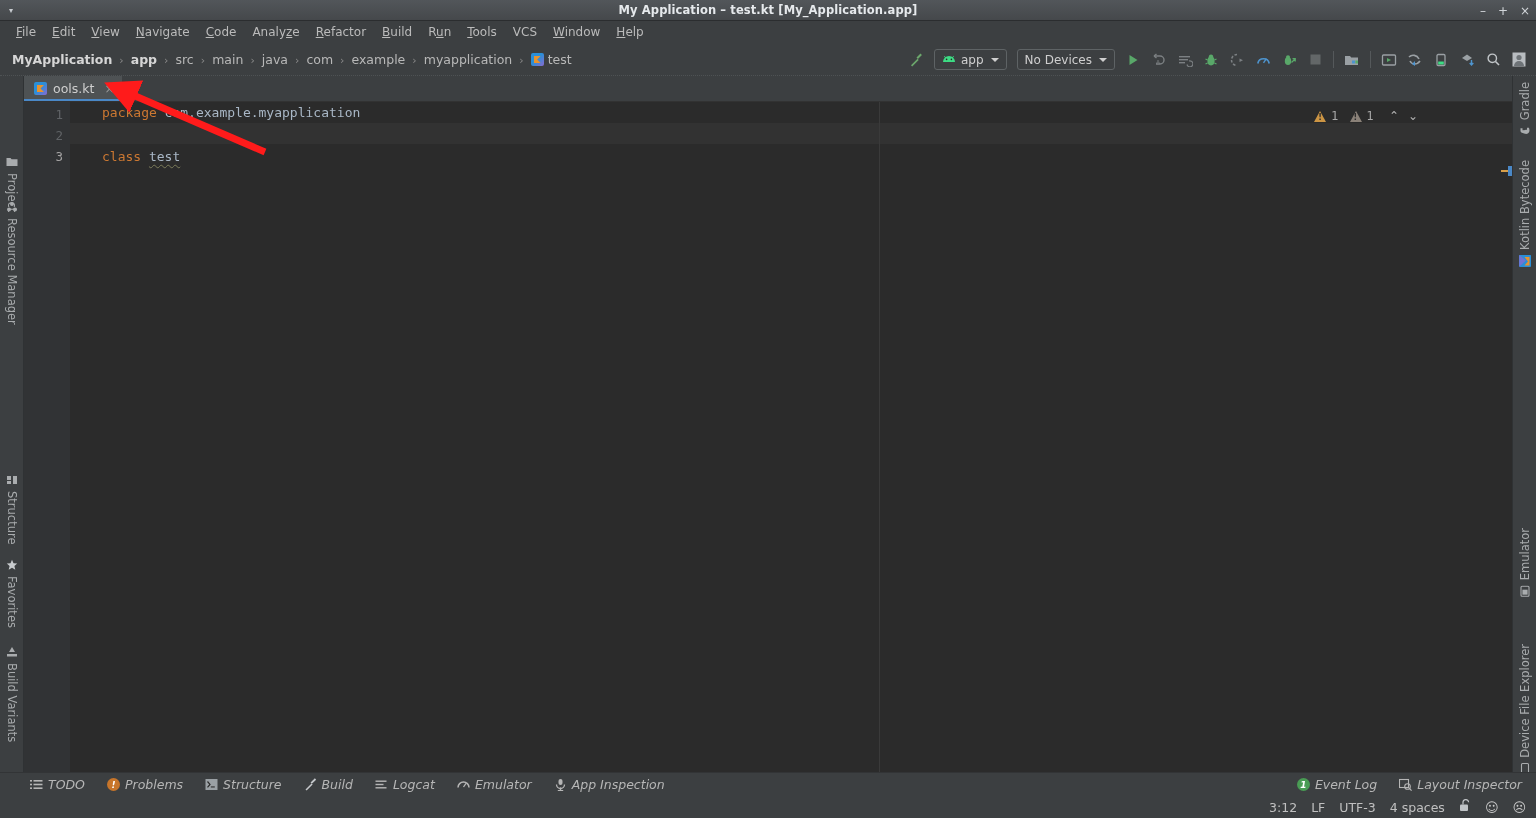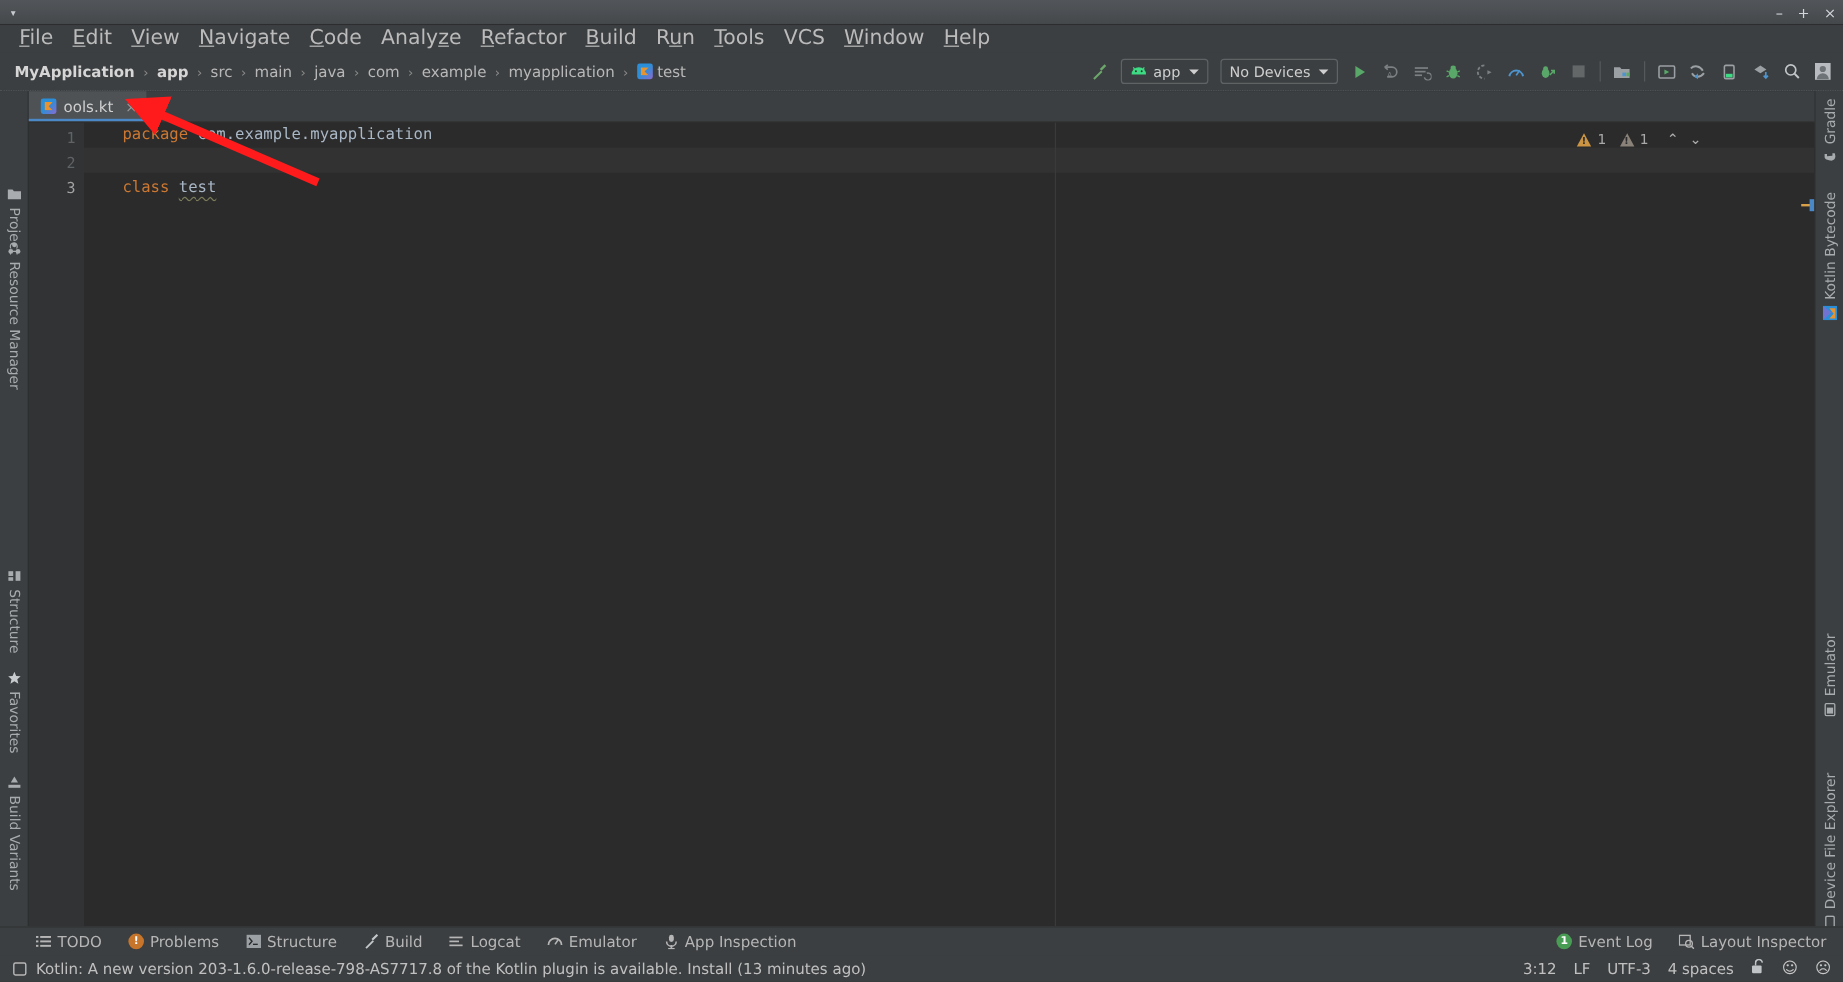--- a/index.html
+++ b/index.html
@@ -31,21 +31,21 @@
     display: flex; align-items: center; gap: 12px;
   }
   .tb-btn { color: #d2d6da; font-size: 12px; line-height: 1; cursor: default; }
 
   
   .menubar {
     position: absolute; left: 0; top: 21px; width: 1536px; height: 23px;
     background: #3C3F41; display: flex; align-items: center; padding-left: 8px;
   }
   .menu-item {
-    font-size: 17px; color: #bbbbbb; padding: 2px 8px; line-height: 15px;
+    font-size: 12px; color: #bbbbbb; padding: 2px 8px; line-height: 15px;
     white-space: nowrap;
   }
   .menu-item u { text-decoration: underline; text-underline-offset: 1px; }
 
   
   .navbar {
     position: absolute; left: 0; top: 44px; width: 1536px; height: 32px;
     background: #3C3F41; display: flex; align-items: center;
     border-bottom: 1px dotted #4e5254;
   }
@@ -189,21 +189,21 @@
   }
 
   
   .bottombar {
     position: absolute; left: 0; top: 772px; width: 1536px; height: 24px;
     background: #3C3F41; display: flex; align-items: center; padding-left: 30px;
     border-top: 1px solid #323436;
   }
   .bw {
     display: flex; align-items: center; gap: 5px; margin-right: 22px;
-    font-size: 12.5px; color: #b6b6b6; white-space: nowrap;
+    font-size: 12.5px; color: #b6b6b6; white-space: nowrap; font-style: italic;
   }
   .bw .bicon { width: 13px; height: 13px; flex: none; }
   .bw-right { margin-left: auto; display: flex; align-items: center; padding-right: 14px; }
 
   .badge-green {
     width: 13px; height: 13px; border-radius: 50%; background: #499C54;
     color: #fff; font-size: 9px; display: flex; align-items: center; justify-content: center;
     flex: none; font-weight: bold;
   }
   .badge-orange {
@@ -230,20 +230,21 @@
   
   .annot { position: absolute; left: 0; top: 0; width: 1536px; height: 818px; pointer-events: none; }
 </style>
 </head>
 <body>
 
 <div id="app">
 
   <div class="titlebar">
     <div class="tb-menu-arrow">▾</div>
+    <div class="tb-title">My Application – test.kt [My_Application.app]</div>
     <div class="tb-buttons">
       <span class="tb-btn">–</span>
       <span class="tb-btn">+</span>
       <span class="tb-btn">×</span>
     </div>
   </div>
 
   <div class="menubar" id="menubar">
       <div class="menu-item"><u>F</u>ile</div>
       <div class="menu-item"><u>E</u>dit</div>
@@ -600,26 +601,20 @@
             <rect x="0.5" y="1.5" width="9" height="8" stroke="#b6b6b6" stroke-width="1.1" fill="none"></rect>
             <circle cx="8.5" cy="8.5" r="2.8" stroke="#b6b6b6" stroke-width="1.1" fill="none"></circle>
             <line x1="10.5" y1="10.5" x2="12.6" y2="12.6" stroke="#b6b6b6" stroke-width="1.2"></line>
           </svg>
         <span>Layout Inspector</span>
       </div>
     </div>
   </div>
 
   <div class="statusbar">
-    <div class="status-msg">
-      <svg width="13" height="13" viewBox="0 0 13 13">
-          <rect x="1.5" y="1.5" width="10" height="10" rx="1.4" stroke="#b6b6b6" stroke-width="1.2" fill="none"></rect>
-        </svg>
-      <span>Kotlin: A new version 203-1.6.0-release-798-AS7717.8 of the Kotlin plugin is available. Install (13 minutes ago)</span>
-    </div>
     <div class="status-right">
       <span>3:12</span>
       <span>LF</span>
       <span>UTF-3</span>
       <span>4 spaces</span>
       <span>
         <svg width="12" height="13" viewBox="0 0 12 13">
             <rect x="1" y="5.5" width="8" height="6.5" rx="1" fill="#c0c4c7"></rect>
             <path d="M4 5.5 L4 3.6 A2.4 2.4 0 0 1 9.6 3.2" stroke="#c0c4c7" stroke-width="1.2" fill="none"></path>
           </svg>

